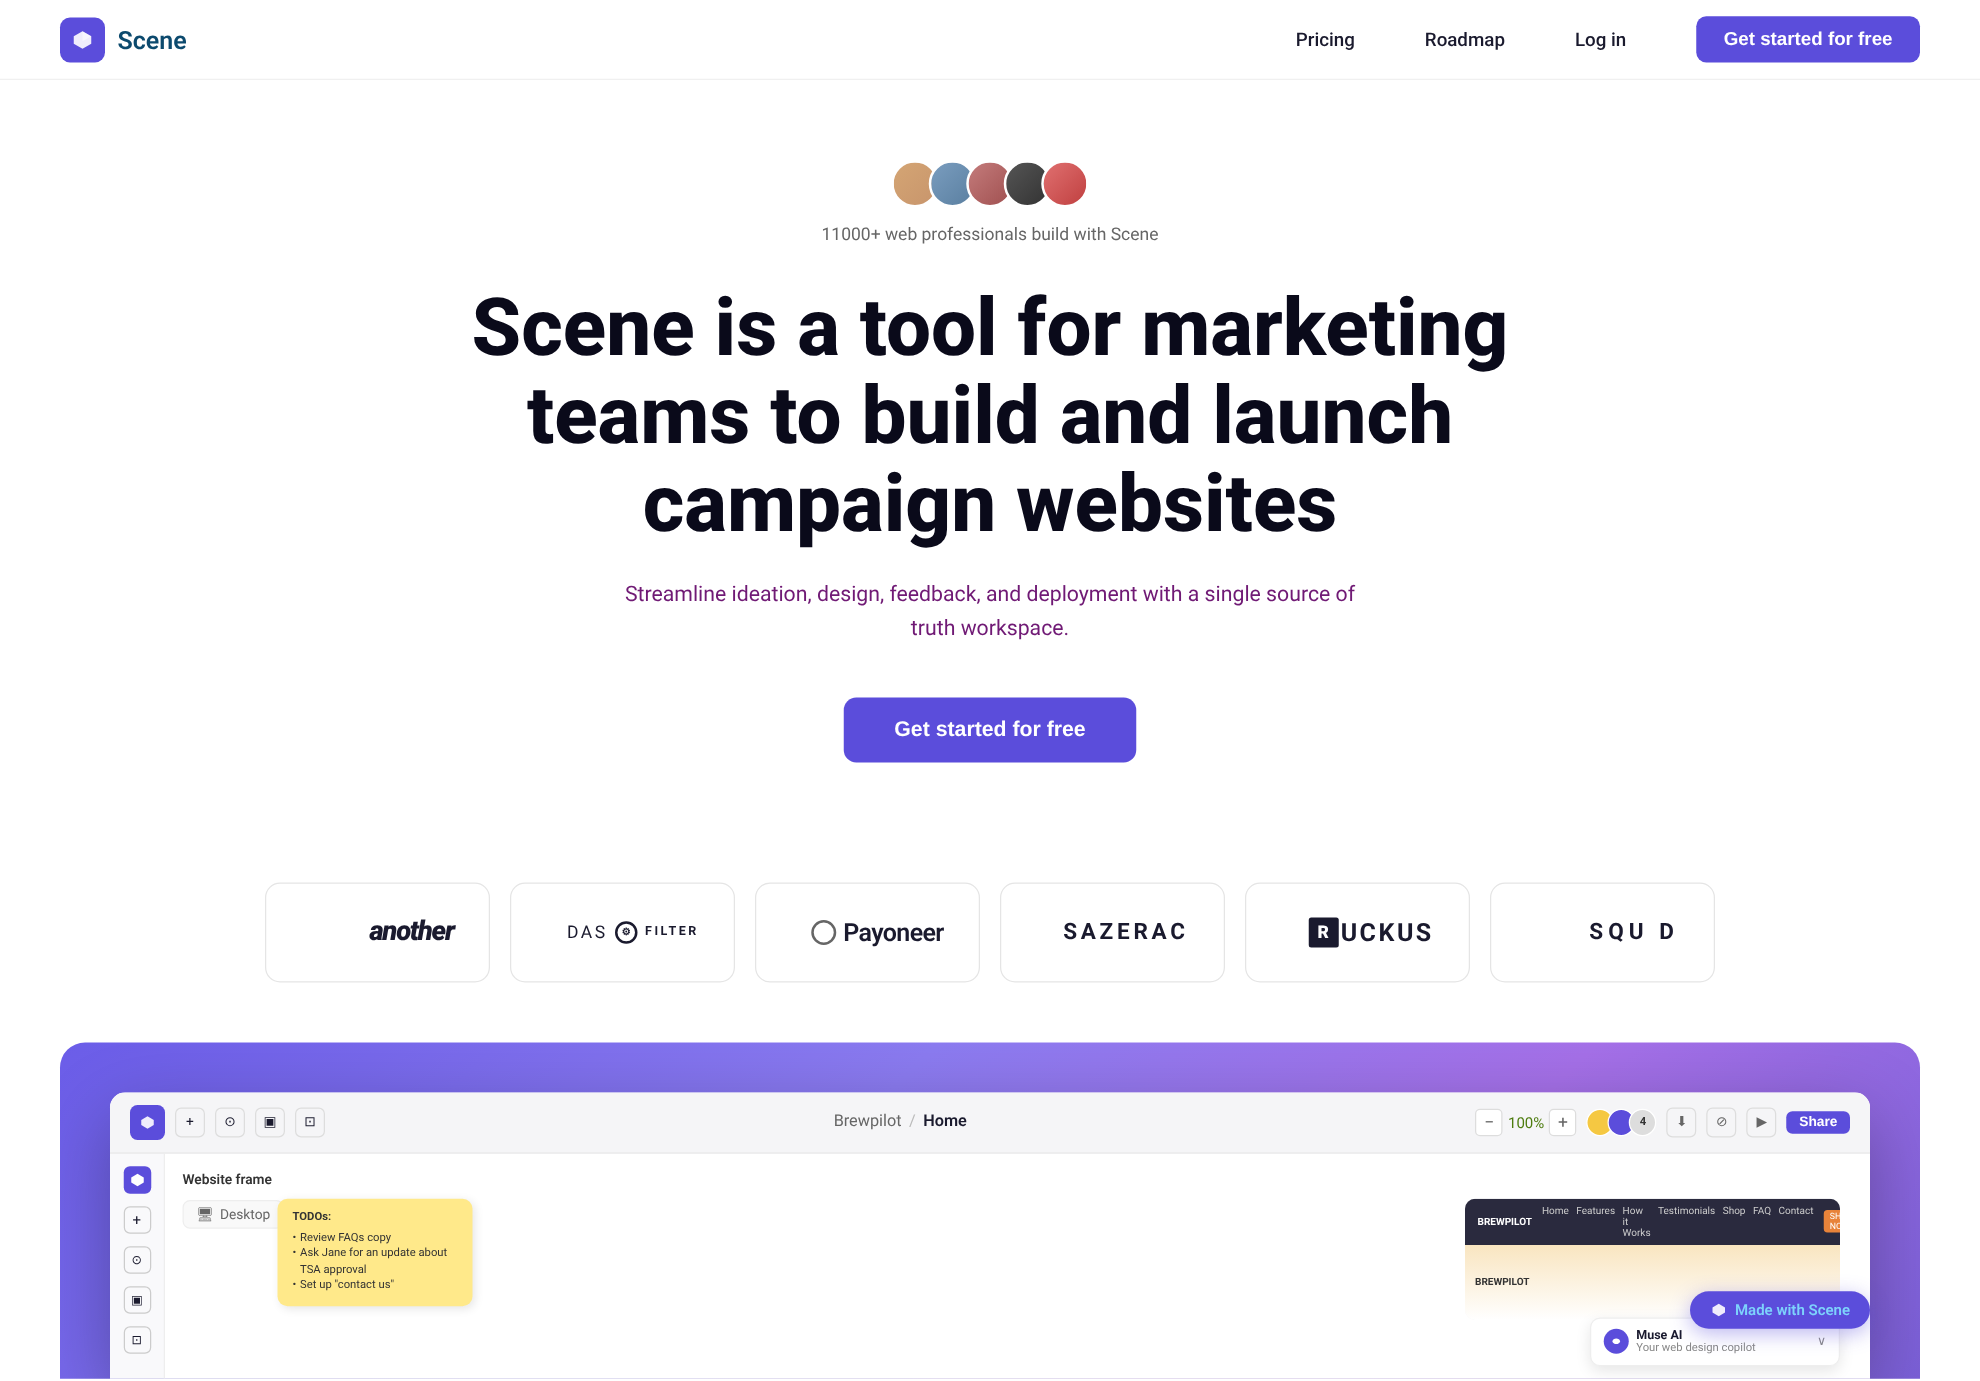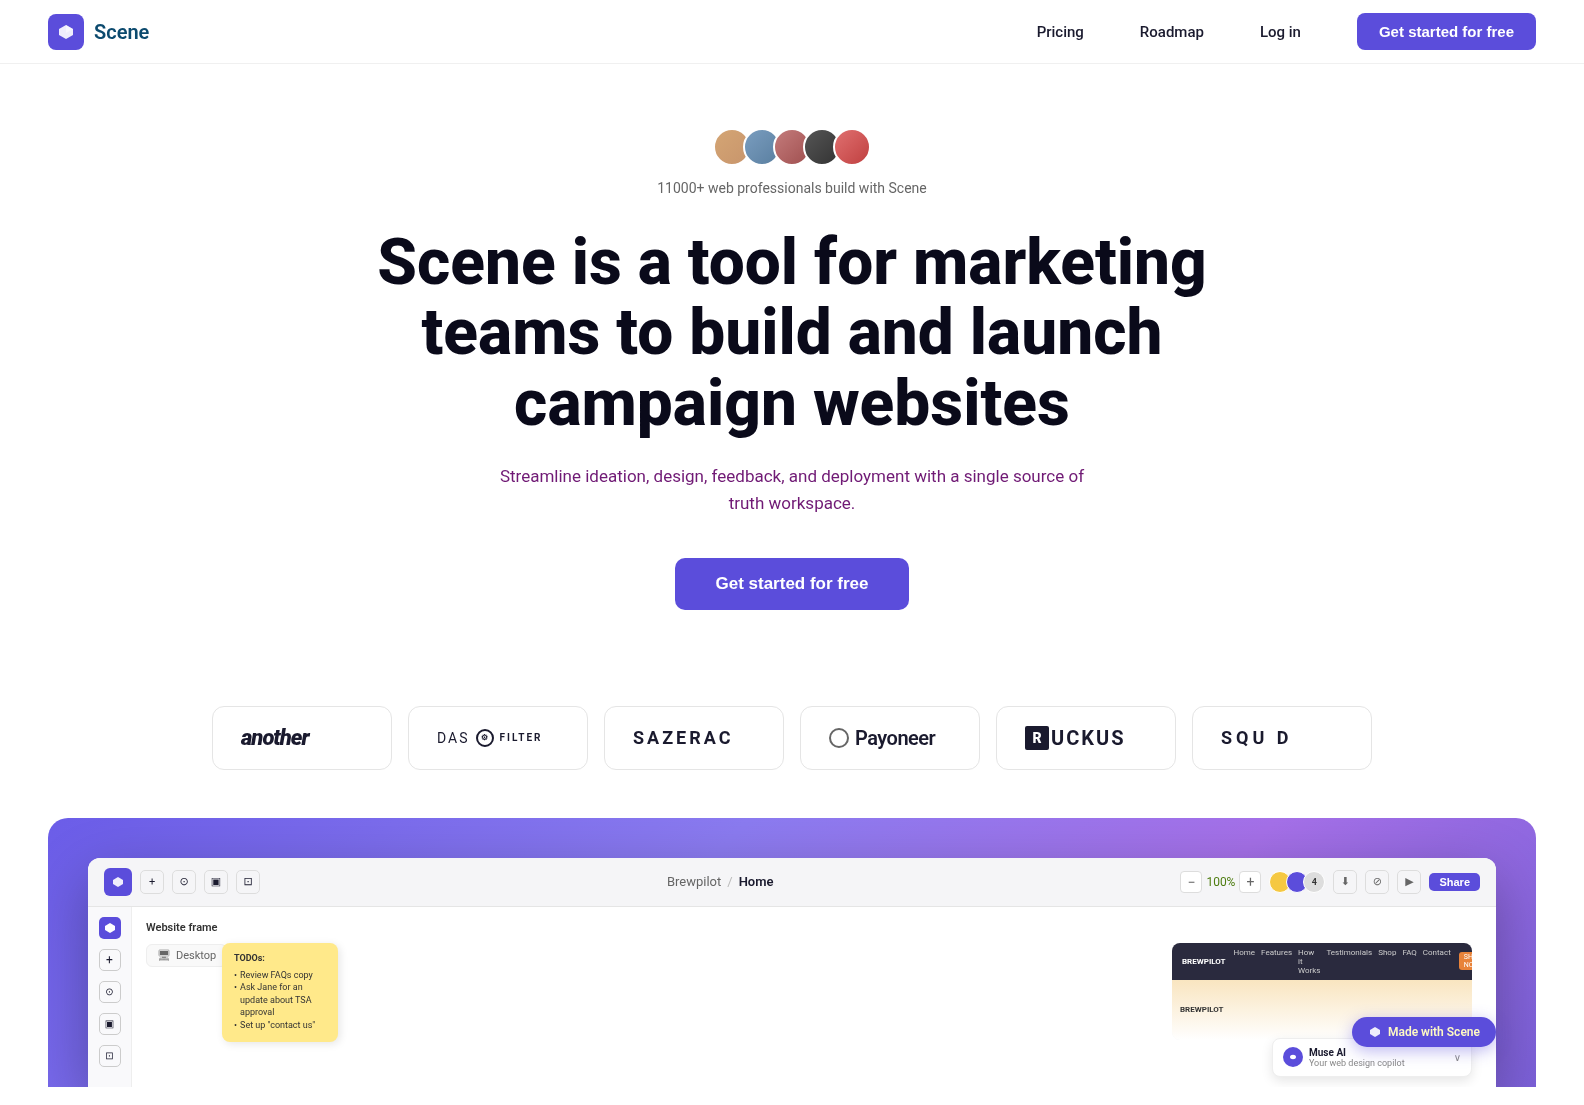--- a/index.html
+++ b/index.html
@@ -133,24 +133,24 @@
       align-items: center;
       justify-content: center;
       gap: 16px;
       padding: 48px 48px 0;
       flex-wrap: wrap;
     }
     .logo-card {
       border: 1px solid #e5e5e5;
       border-radius: 12px;
       padding: 0 28px;
-      height: 64px;
-      display: flex;
-      align-items: center;
-      justify-content: flex-start;
+      height: 80px;
+      display: flex;
+      align-items: center;
+      justify-content: flex-end;
       min-width: 180px;
       background: #ffffff;
     }
     .logo-card-text {
       font-size: 22px;
       font-weight: 700;
       color: #1a1a2e;
       letter-spacing: -0.5px;
       white-space: nowrap;
     }
@@ -379,21 +379,21 @@
       border-radius: 6px;
       background: #f9f9f9;
     }
     .todo-card {
       position: absolute;
       left: 90px;
       top: 36px;
       background: #ffe98a;
       border-radius: 8px;
       padding: 10px 12px;
-      width: 116px;
+      width: 156px;
       font-size: 9px;
       color: #333;
       box-shadow: 2px 2px 8px rgba(0,0,0,0.1);
     }
     .todo-title {
       font-weight: 700;
       margin-bottom: 6px;
     }
     .todo-item {
       display: flex;
@@ -465,21 +465,21 @@
     }
     .muse-title-area { margin-left: 6px; }
     .muse-title { font-size: 10px; font-weight: 700; color: #1a1a2e; }
     .muse-sub { font-size: 9px; color: #888; }
     .muse-chevron { font-size: 10px; color: #888; }
     .made-with-badge {
       position: absolute;
       right: 40px;
       bottom: 40px;
       background: #5b4ddb;
-      color: #fef9c3;
+      color: #7dd3fc;
       border-radius: 20px;
       padding: 8px 16px;
       font-size: 12px;
       font-weight: 600;
       display: flex;
       align-items: center;
       gap: 6px;
       box-shadow: 0 4px 16px rgba(91,77,219,0.4);
     }
   </style>
@@ -525,27 +525,27 @@
   <div class="logo-card">
     <div class="logo-dasfilter">
       <span style="font-size:14px;font-weight:400;letter-spacing:2px;text-transform:uppercase">DAS</span>
       <div class="dasfilter-circle">
         <span style="font-size:8px;font-weight:700">⚙</span>
       </div>
       <span style="font-size:10px;font-weight:700;letter-spacing:2px;text-transform:uppercase">FILTER</span>
     </div>
   </div>
   <div class="logo-card">
-    <span class="logo-card-text" style="letter-spacing:3px;font-size:18px">SAZERAC</span>
-  </div>
-  <div class="logo-card">
     <div class="logo-payoneer">
       <div class="payoneer-circle"></div>
       <span class="logo-card-text" style="font-size:20px;font-weight:600">Payoneer</span>
     </div>
+  </div>
+  <div class="logo-card">
+    <span class="logo-card-text" style="letter-spacing:3px;font-size:18px">SAZERAC</span>
   </div>
   <div class="logo-card">
     <div class="logo-ruckus">
       <div class="ruckus-box">R</div>
       <span class="logo-card-text" style="font-size:20px;font-weight:700;letter-spacing:2px">UCKUS</span>
     </div>
   </div>
   <div class="logo-card">
     <span class="logo-card-text" style="letter-spacing:4px;font-size:18px">SQU D</span>
   </div>

